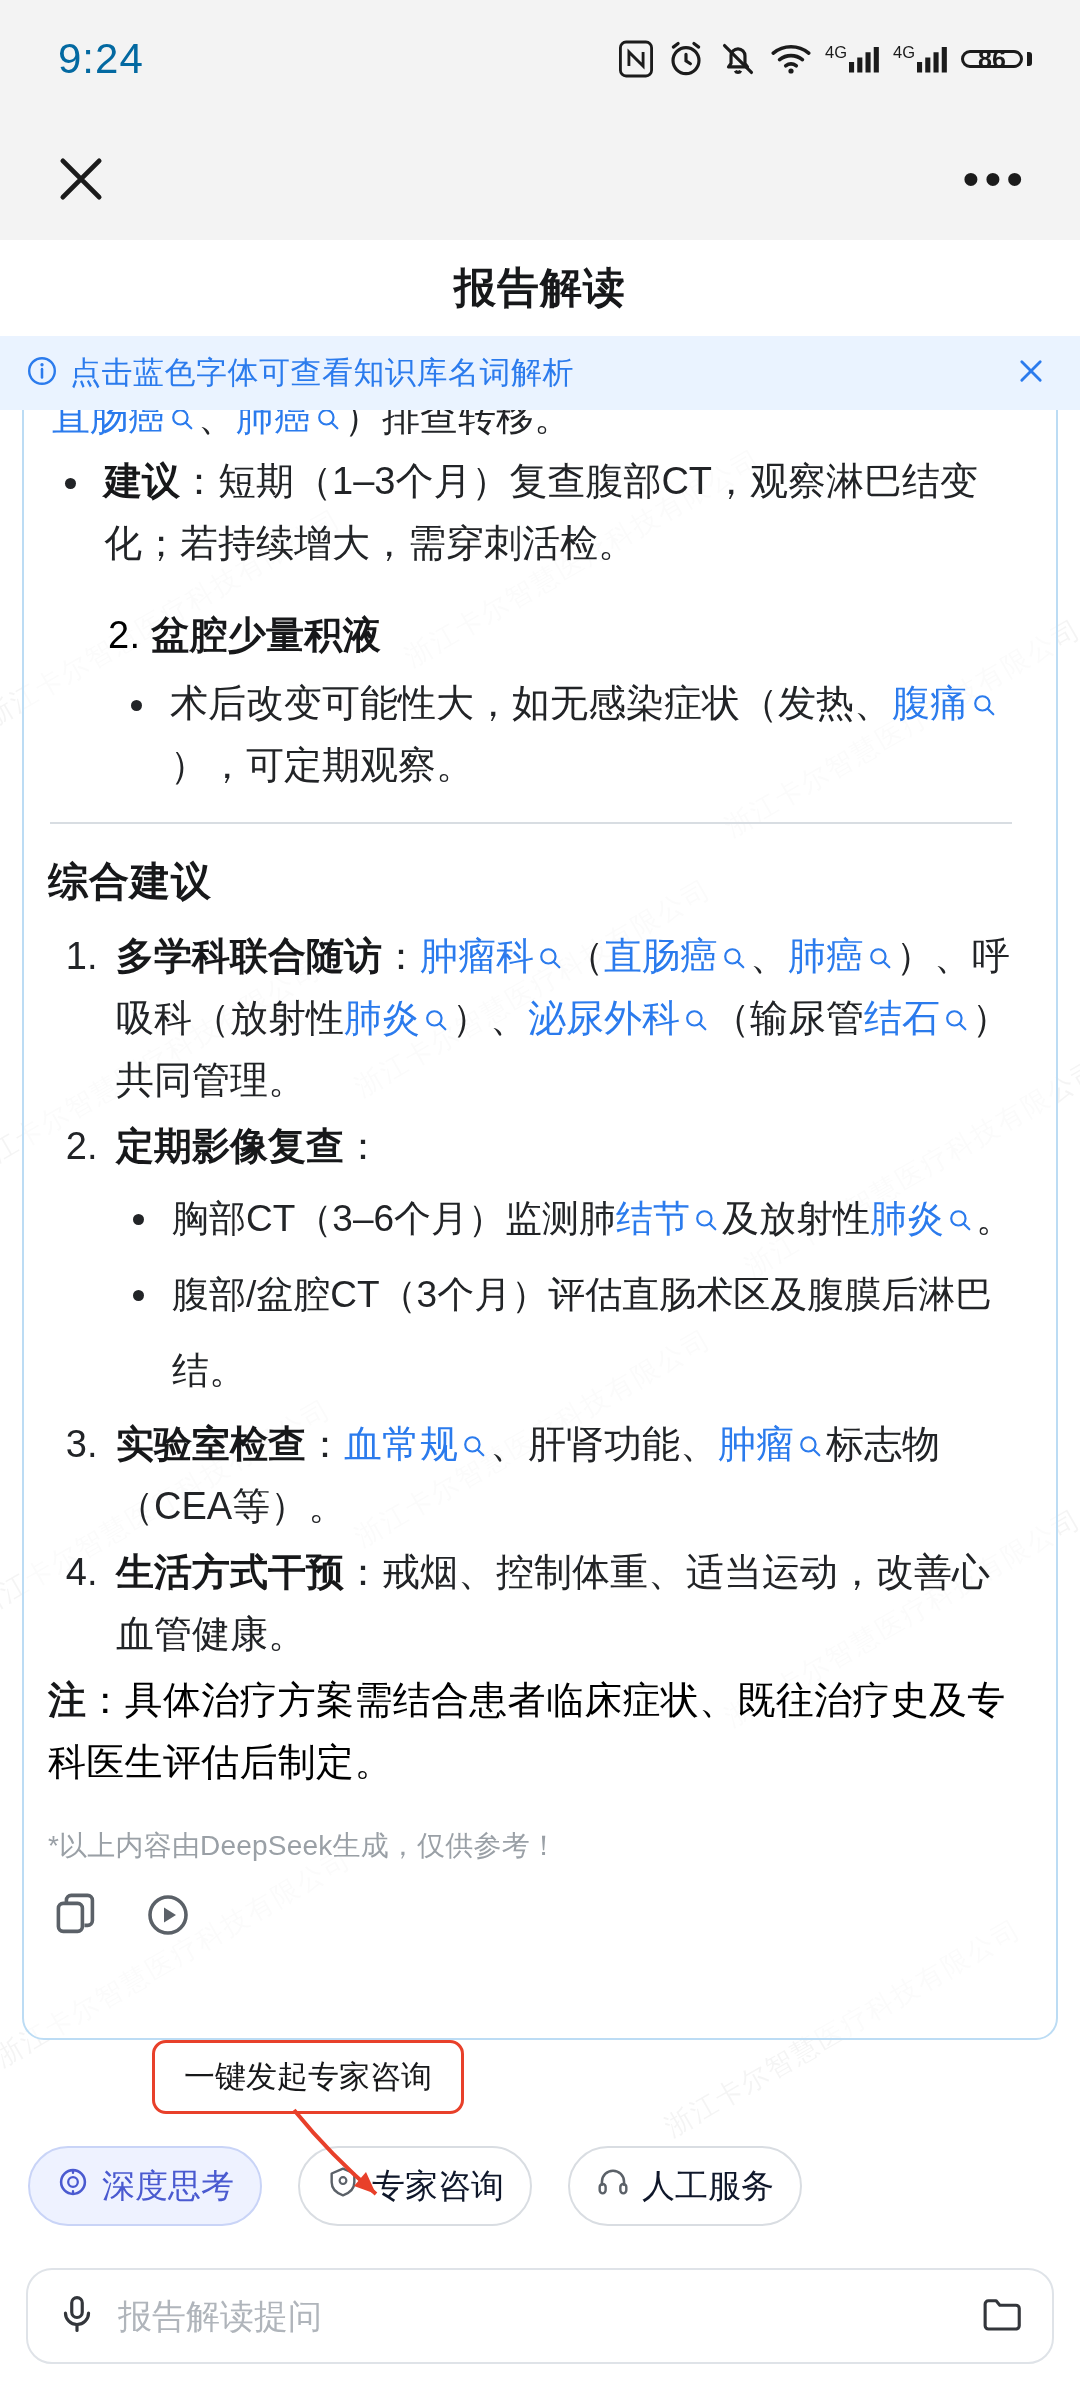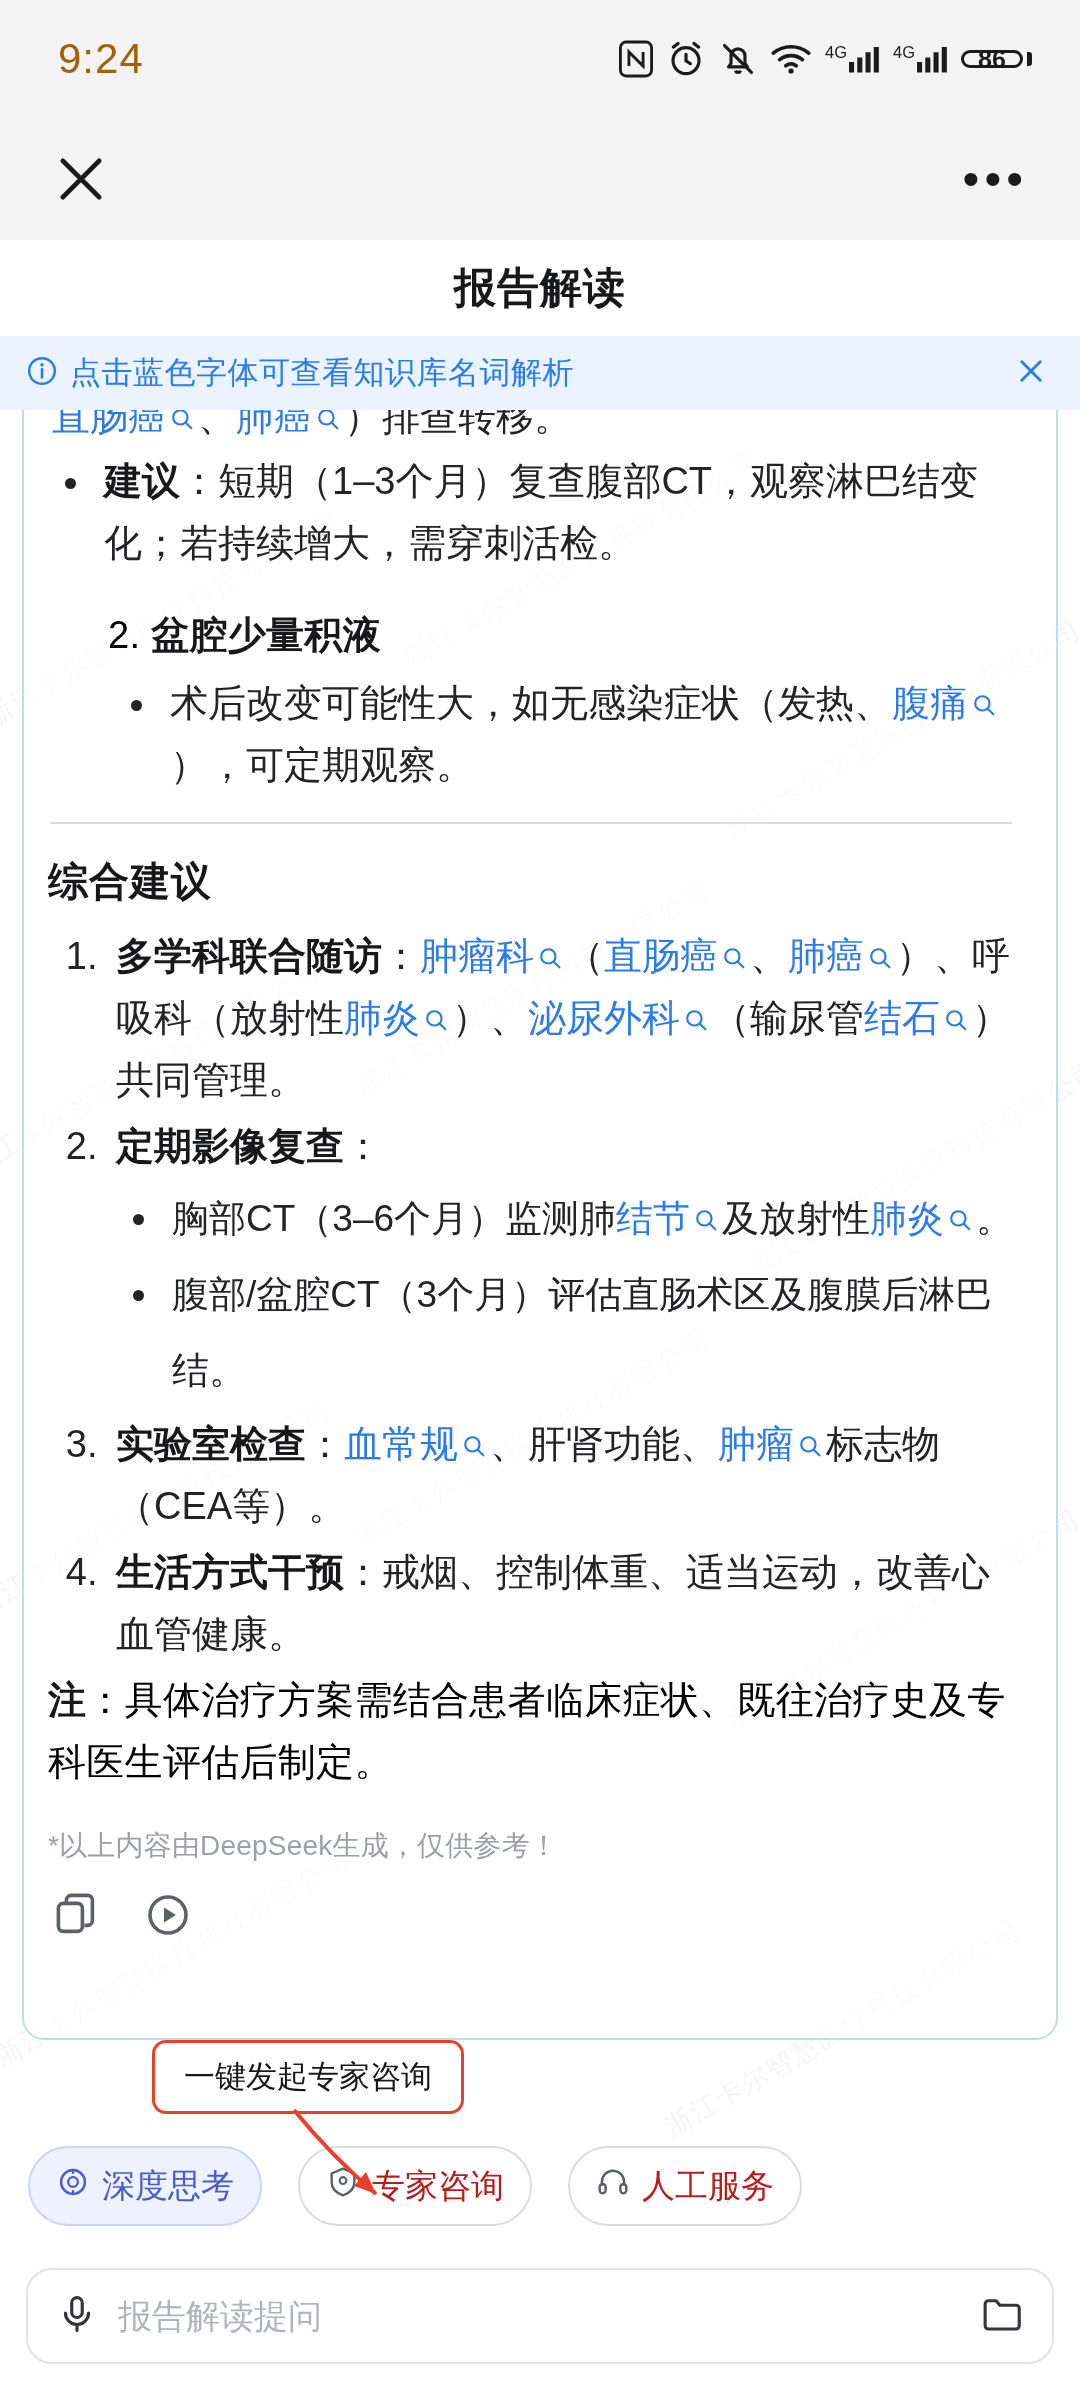--- a/index.html
+++ b/index.html
@@ -15,21 +15,21 @@
   .statusbar {
     height: 118px;
     background: #f3f3f3;
     display: flex;
     align-items: center;
     justify-content: space-between;
     padding: 0 48px 0 58px;
   }
   .status-time {
     font-size: 42px;
-    color: #a16207;
+    color: #0369a1;
     letter-spacing: 1px;
   }
   .status-icons {
     display: flex;
     align-items: center;
     gap: 14px;
   }
   .status-icons svg { display: block; }
   .batt {
     display: flex;
@@ -246,21 +246,21 @@
   .chip {
     height: 80px;
     border-radius: 40px;
     border: 2px solid #d9dde2;
     background: #ffffff;
     display: flex;
     align-items: center;
     gap: 12px;
     padding: 0 26px;
     font-size: 33px;
-    color: #b91c1c;
+    color: #0f172a;
     white-space: nowrap;
   }
   .chip.active {
     background: #eef2ff;
     border-color: #c9d4f7;
     color: #4a5ad0;
   }
 
   
   .inputbar {

